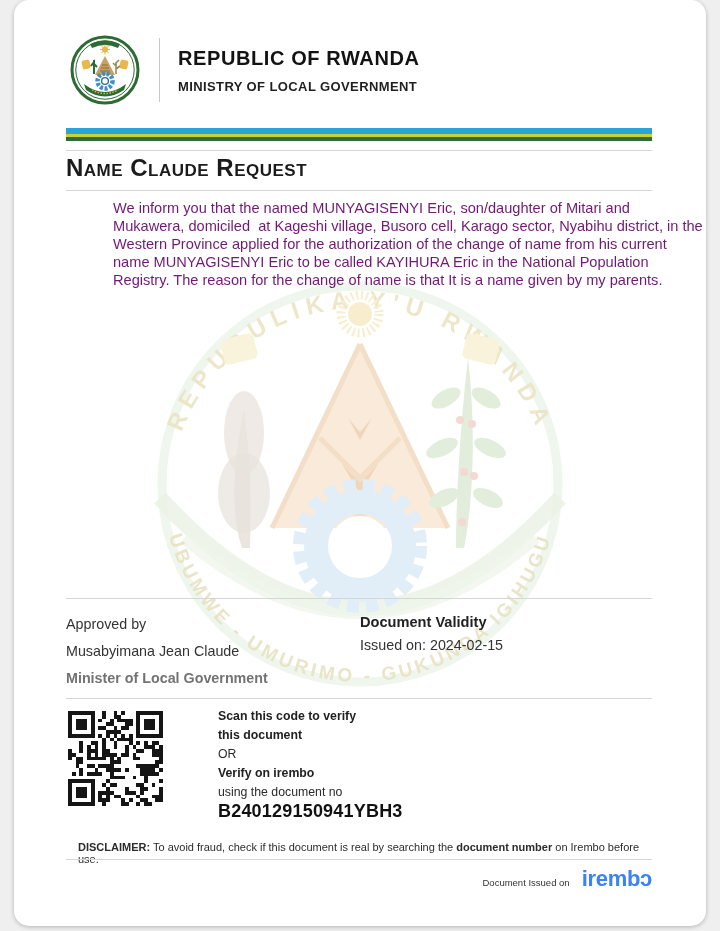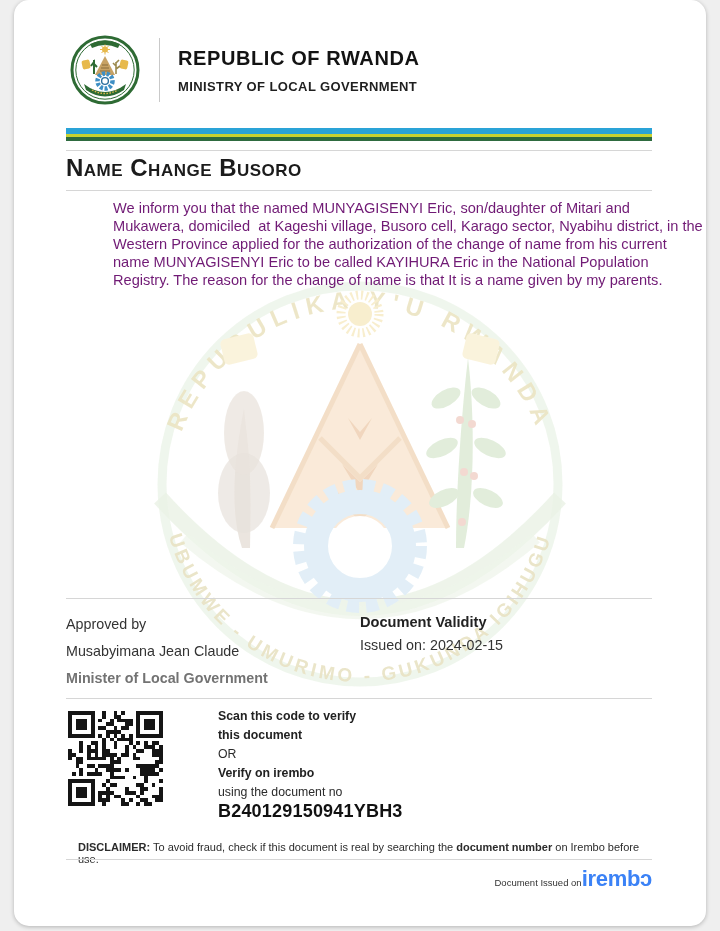--- a/index.html
+++ b/index.html
@@ -45,21 +45,21 @@
   
   .qr { position:absolute; left:54px; top:711px; width:95px; height:95px; z-index:2; }
   .verify-text { position:absolute; left:164px; top:710px; z-index:2; font-size:12.3px; color:#2b2b2b;margin-left:40px; }
   .verify-text .b { font-weight:bold; color:#222; }
   .verify-text div { margin-bottom:6px; line-height:13px; }
   .doc-number { font-size:18px; font-weight:bold; color:#111; letter-spacing:.2px; margin-top:2px; }
 
   
   .disclaimer { position:absolute; left:52px; top:841px; width:586px; font-size:11px; color:#2c2c2c; z-index:2;padding-left:12px; }
   .disclaimer .b { font-weight:bold; }
-  .footer { position:absolute; right:54px; top:866px; display:flex; align-items:baseline; gap:0; z-index:2; }
+  .footer { position:absolute; right:54px; top:866px; display:flex; align-items:baseline; gap:12px; z-index:2; }
   .footer-label { font-size:9.5px; color:#333; }
   .brand { font-size:22px; font-weight:bold; color:#3b82f6; letter-spacing:-.3px; }
 </style>
 </head>
 <body>
 
 <div class="canvas">
   <div class="page">
 
     <div class="header">
@@ -92,21 +92,21 @@
       </div>
     </div>
 
     <div class="stripe">
       <div class="band-blue" style="background-color: rgb(42, 163, 215);"></div>
       <div class="band-yellow" style="background-color: rgb(200, 210, 49);"></div>
       <div class="band-green" style="background-color: rgb(46, 107, 63);"></div>
     </div>
 
     <div class="hr hr1"></div>
-    <div class="doc-title">Name Change Busoro</div>
+    <div class="doc-title">Name Claude Request</div>
     <div class="hr hr2"></div>
 
     <div class="doc-body">We inform you that the named MUNYAGISENYI Eric, son/daughter of Mitari and Mukawera, domiciled  at Kageshi village, Busoro cell, Karago sector, Nyabihu district, in the Western Province applied for the authorization of the change of name from his current name MUNYAGISENYI Eric to be called KAYIHURA Eric in the National Population Registry. The reason for the change of name is that It is a name given by my parents.</div>
 
     <svg class="watermark" viewBox="0 0 472 472">
       <defs>
         <path id="arcTop" d="M 46 250 A 190 190 0 0 1 426 250" fill="none"></path>
         <path id="arcBottom" d="M 38 236 A 198 198 0 0 0 434 236" fill="none"></path>
       </defs>
       <circle cx="236" cy="236" r="198" fill="none" stroke="#cfe3c8" stroke-width="9" opacity=".55"></circle>

